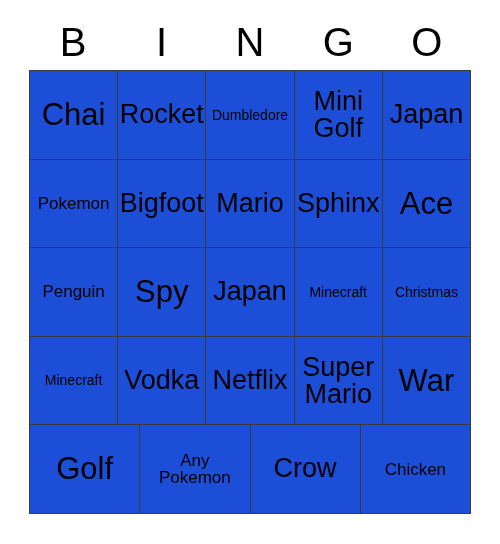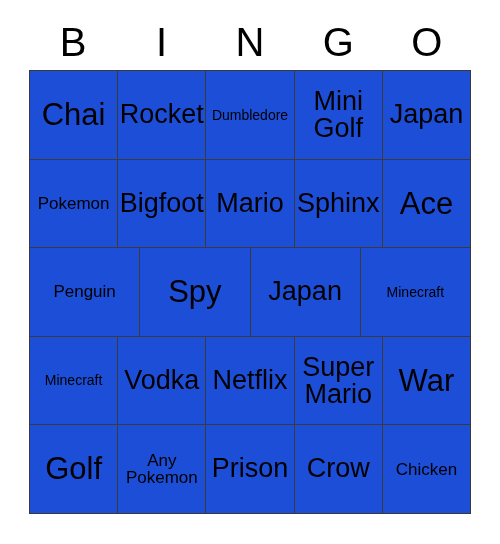--- a/index.html
+++ b/index.html
@@ -134,20 +134,23 @@
         </div>
         <div class="cell">
           <span class="cell-text sz-xl">Spy</span>
         </div>
         <div class="cell">
           <span class="cell-text sz-md">Japan</span>
         </div>
         <div class="cell">
           <span class="cell-text sz-xs">Minecraft</span>
         </div>
+        <div class="cell">
+          <span class="cell-text sz-xs">Christmas</span>
+        </div>
       </div>
       <div class="grid-row">
         <div class="cell">
           <span class="cell-text sz-xs">Minecraft</span>
         </div>
         <div class="cell">
           <span class="cell-text sz-md">Vodka</span>
         </div>
         <div class="cell">
           <span class="cell-text sz-md">Netflix</span>
@@ -162,23 +165,20 @@
       </div>
       <div class="grid-row">
         <div class="cell">
           <span class="cell-text sz-xl">Golf</span>
         </div>
         <div class="cell">
           <span class="cell-text sz-sm two-line">Any
 Pokemon</span>
         </div>
         <div class="cell">
-          <span class="cell-text sz-md">Prison</span>
-        </div>
-        <div class="cell">
           <span class="cell-text sz-lg">Crow</span>
         </div>
         <div class="cell">
           <span class="cell-text sz-sm">Chicken</span>
         </div>
       </div>
     </div>
 
 </div>
 

